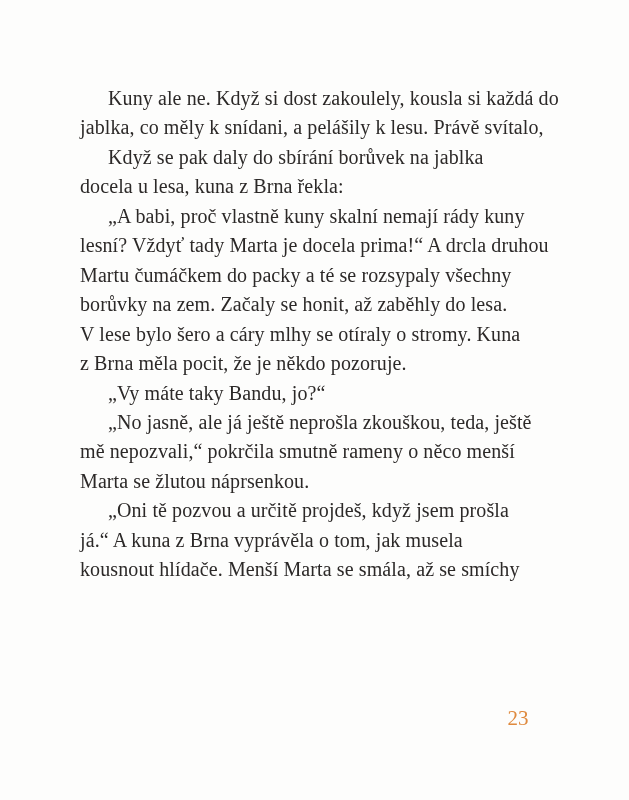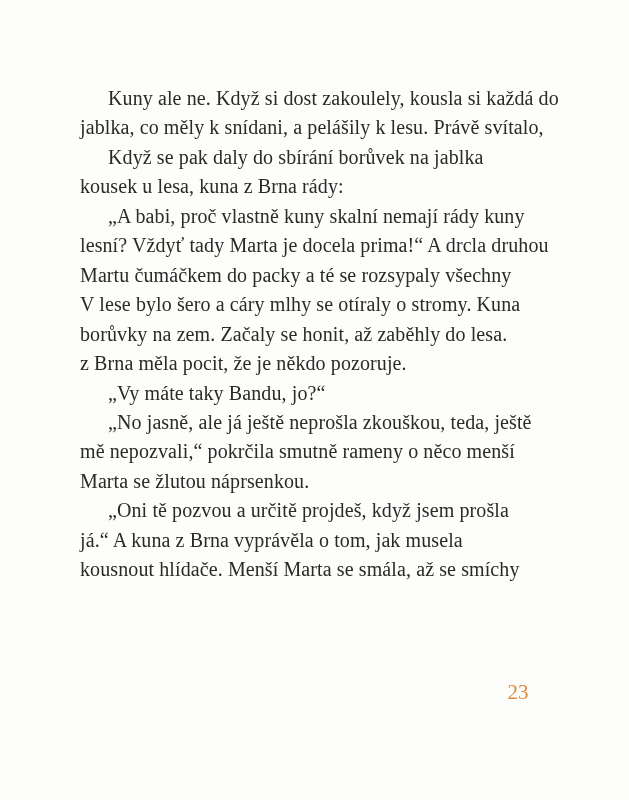--- a/index.html
+++ b/index.html
@@ -26,41 +26,41 @@
   }
   .text-line {
     white-space: nowrap;
   }
   .text-line.indent {
     padding-left: 28px;
   }
   .page-number {
     position: absolute;
     left: 496px;
-    top: 680px;
+    top: 706px;
     width: 44px;
     text-align: center;
     font-size: 21px;
     color: #df8a3e;
   }
 </style>
 </head>
 <body>
 
 <div class="page" style="background: rgb(253, 253, 252);">
   <div class="text-block" style="color: rgb(44, 41, 40);">
       <div class="text-line indent">Kuny ale ne. Když si dost zakoulely, kousla si každá do</div>
       <div class="text-line">jablka, co měly k snídani, a pelášily k lesu. Právě svítalo,</div>
       <div class="text-line indent">Když se pak daly do sbírání borůvek na jablka</div>
-      <div class="text-line">kousek u lesa, kuna z Brna rády:</div>
+      <div class="text-line">docela u lesa, kuna z Brna řekla:</div>
       <div class="text-line indent">„A babi, proč vlastně kuny skalní nemají rády kuny</div>
       <div class="text-line">lesní? Vždyť tady Marta je docela prima!“ A drcla druhou</div>
       <div class="text-line">Martu čumáčkem do packy a té se rozsypaly všechny</div>
+      <div class="text-line">borůvky na zem. Začaly se honit, až zaběhly do lesa.</div>
       <div class="text-line">V lese bylo šero a cáry mlhy se otíraly o stromy. Kuna</div>
-      <div class="text-line">borůvky na zem. Začaly se honit, až zaběhly do lesa.</div>
       <div class="text-line">z Brna měla pocit, že je někdo pozoruje.</div>
       <div class="text-line indent">„Vy máte taky Bandu, jo?“</div>
       <div class="text-line indent">„No jasně, ale já ještě neprošla zkouškou, teda, ještě</div>
       <div class="text-line">mě nepozvali,“ pokrčila smutně rameny o něco menší</div>
       <div class="text-line">Marta se žlutou náprsenkou.</div>
       <div class="text-line indent">„Oni tě pozvou a určitě projdeš, když jsem prošla</div>
       <div class="text-line">já.“ A kuna z Brna vyprávěla o tom, jak musela</div>
       <div class="text-line">kousnout hlídače. Menší Marta se smála, až se smíchy</div>
     </div>
   <div class="page-number" style="color: rgb(223, 138, 62);">23</div>

